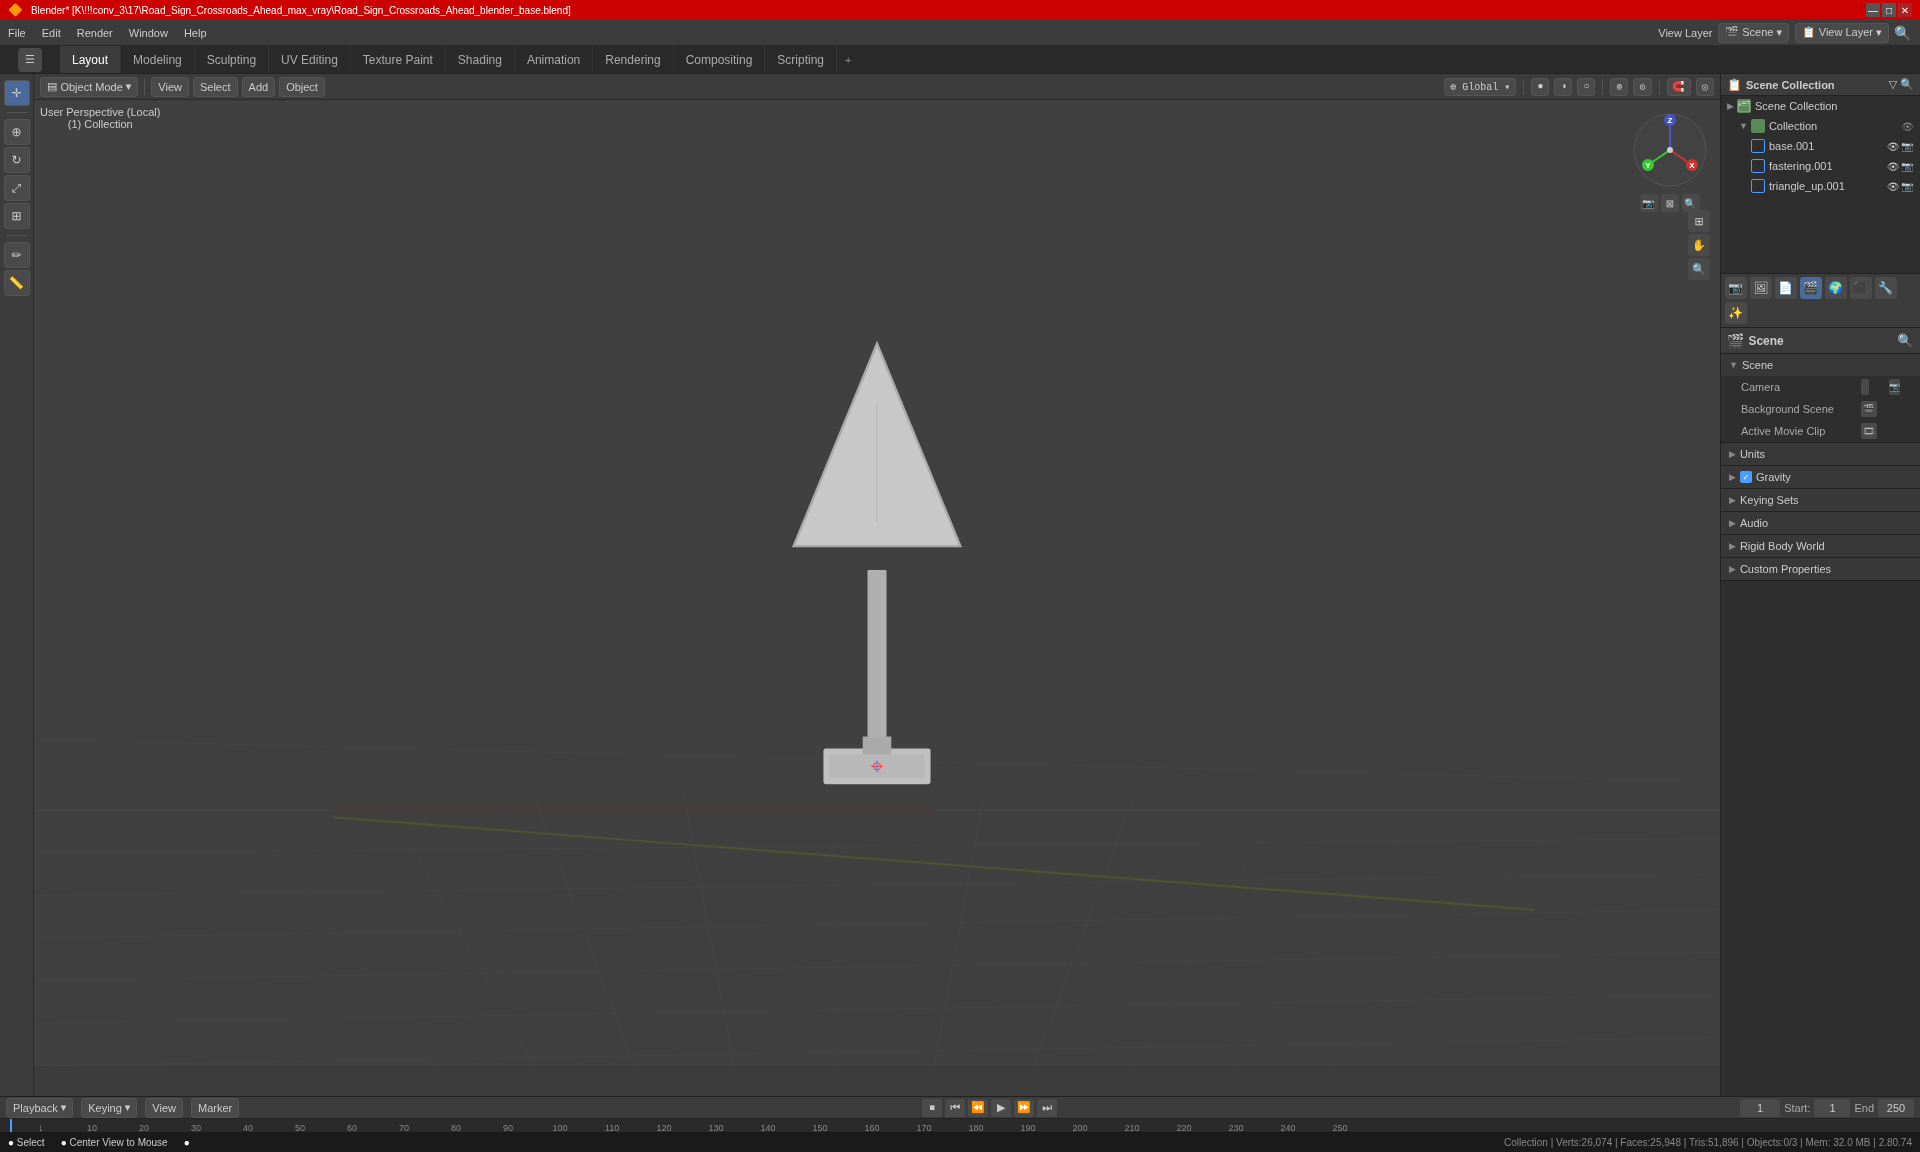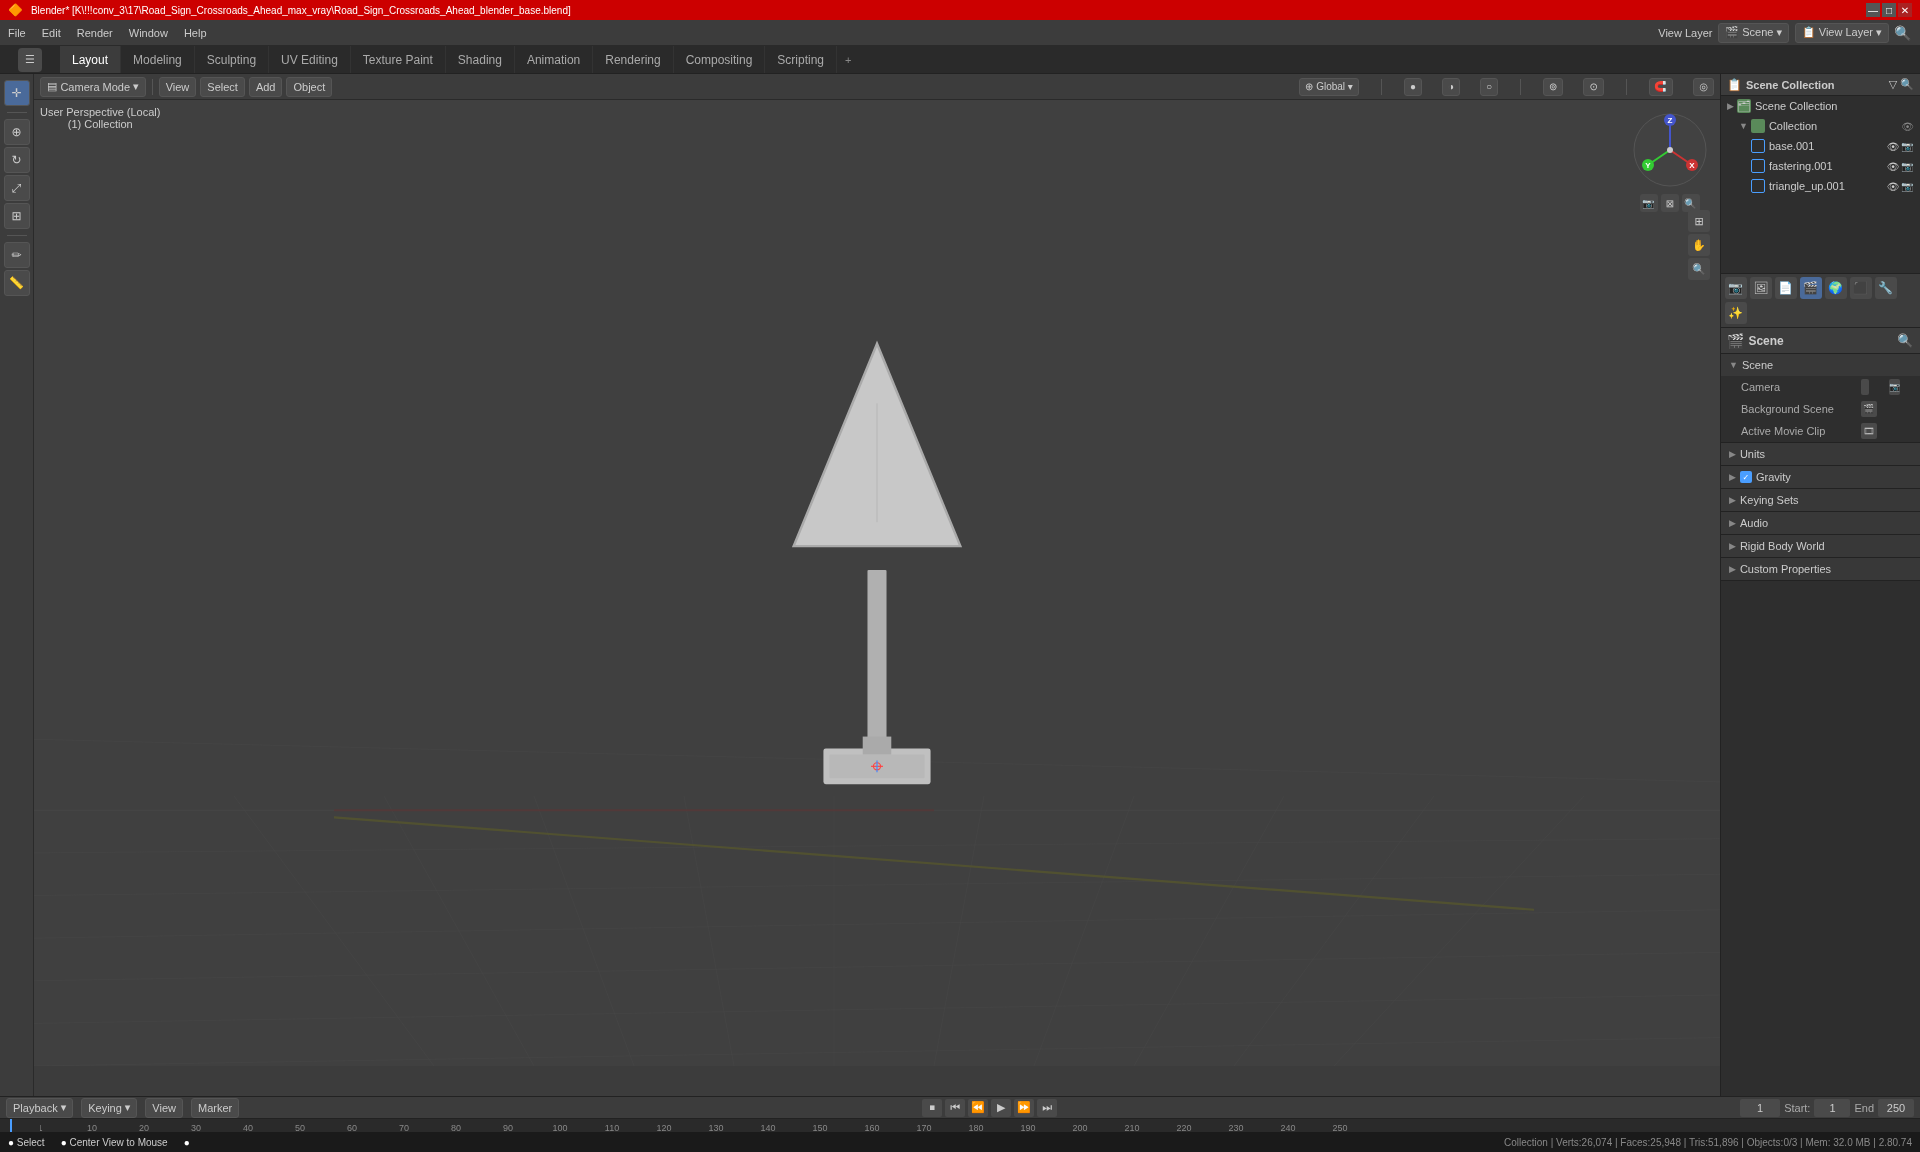--- a/index.html
+++ b/index.html
@@ -502,31 +502,31 @@
   <div class="toolbar-btn">⤢</div>
   <div class="toolbar-btn">⊞</div>
   <div class="toolbar-divider"></div>
   <div class="toolbar-btn">✏</div>
   <div class="toolbar-btn">📏</div>
 </div>
 
 <div id="viewport-header">
   <div class="vp-btn">
     <span>▤</span>
-    <span>Camera Mode</span>
+    <span>Object Mode</span>
     <span>▾</span>
   </div>
   <div class="vp-separator"></div>
   <div class="vp-btn">View</div>
   <div class="vp-btn">Select</div>
   <div class="vp-btn">Add</div>
   <div class="vp-btn">Object</div>
   <div style="flex:1;"></div>
 
-  <div style="display:flex;align-items:center;gap:20px;">
+  <div style="display:flex;align-items:center;gap:5px;font-family:Liberation Mono, monospace;">
     <div class="vp-overlay-btn">⊕ Global ▾</div>
     <div class="vp-separator"></div>
     <div class="vp-overlay-btn">●</div>
     <div class="vp-overlay-btn">◑</div>
     <div class="vp-overlay-btn">○</div>
     <div class="vp-separator"></div>
     <div class="vp-overlay-btn">⊚</div>
     <div class="vp-overlay-btn">⊙</div>
     <div class="vp-separator"></div>
     <div class="vp-overlay-btn">🧲</div>

